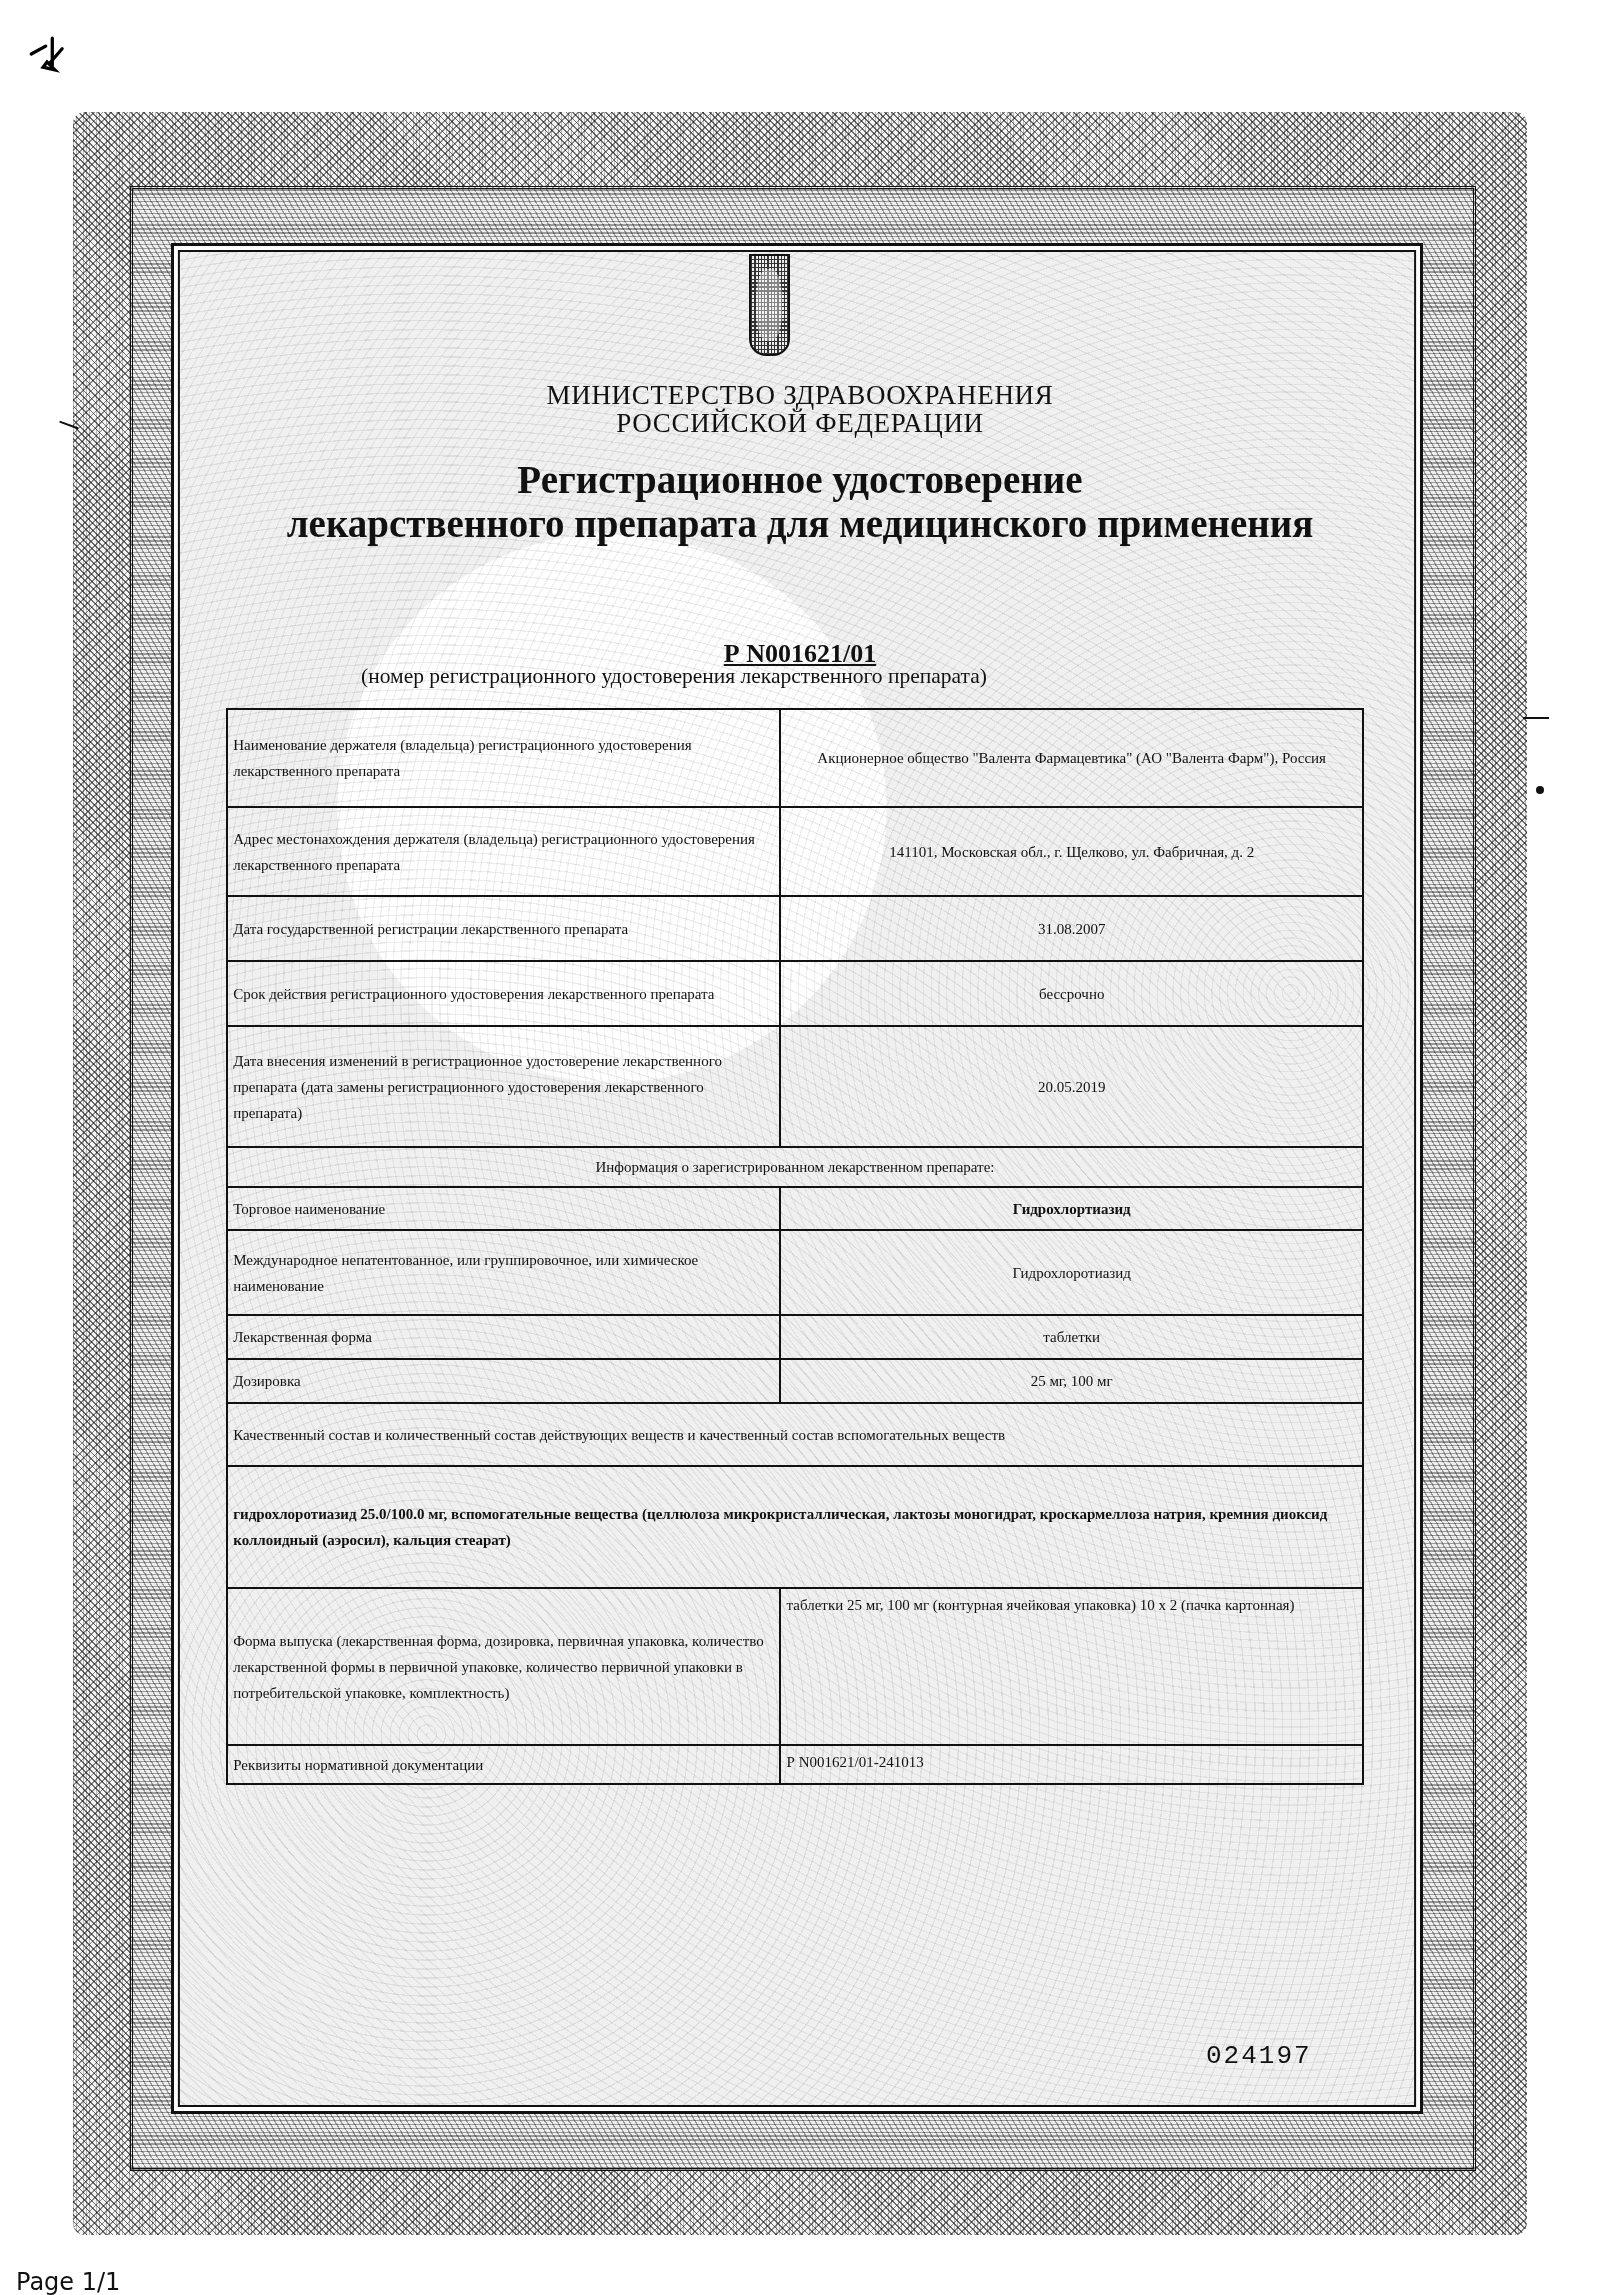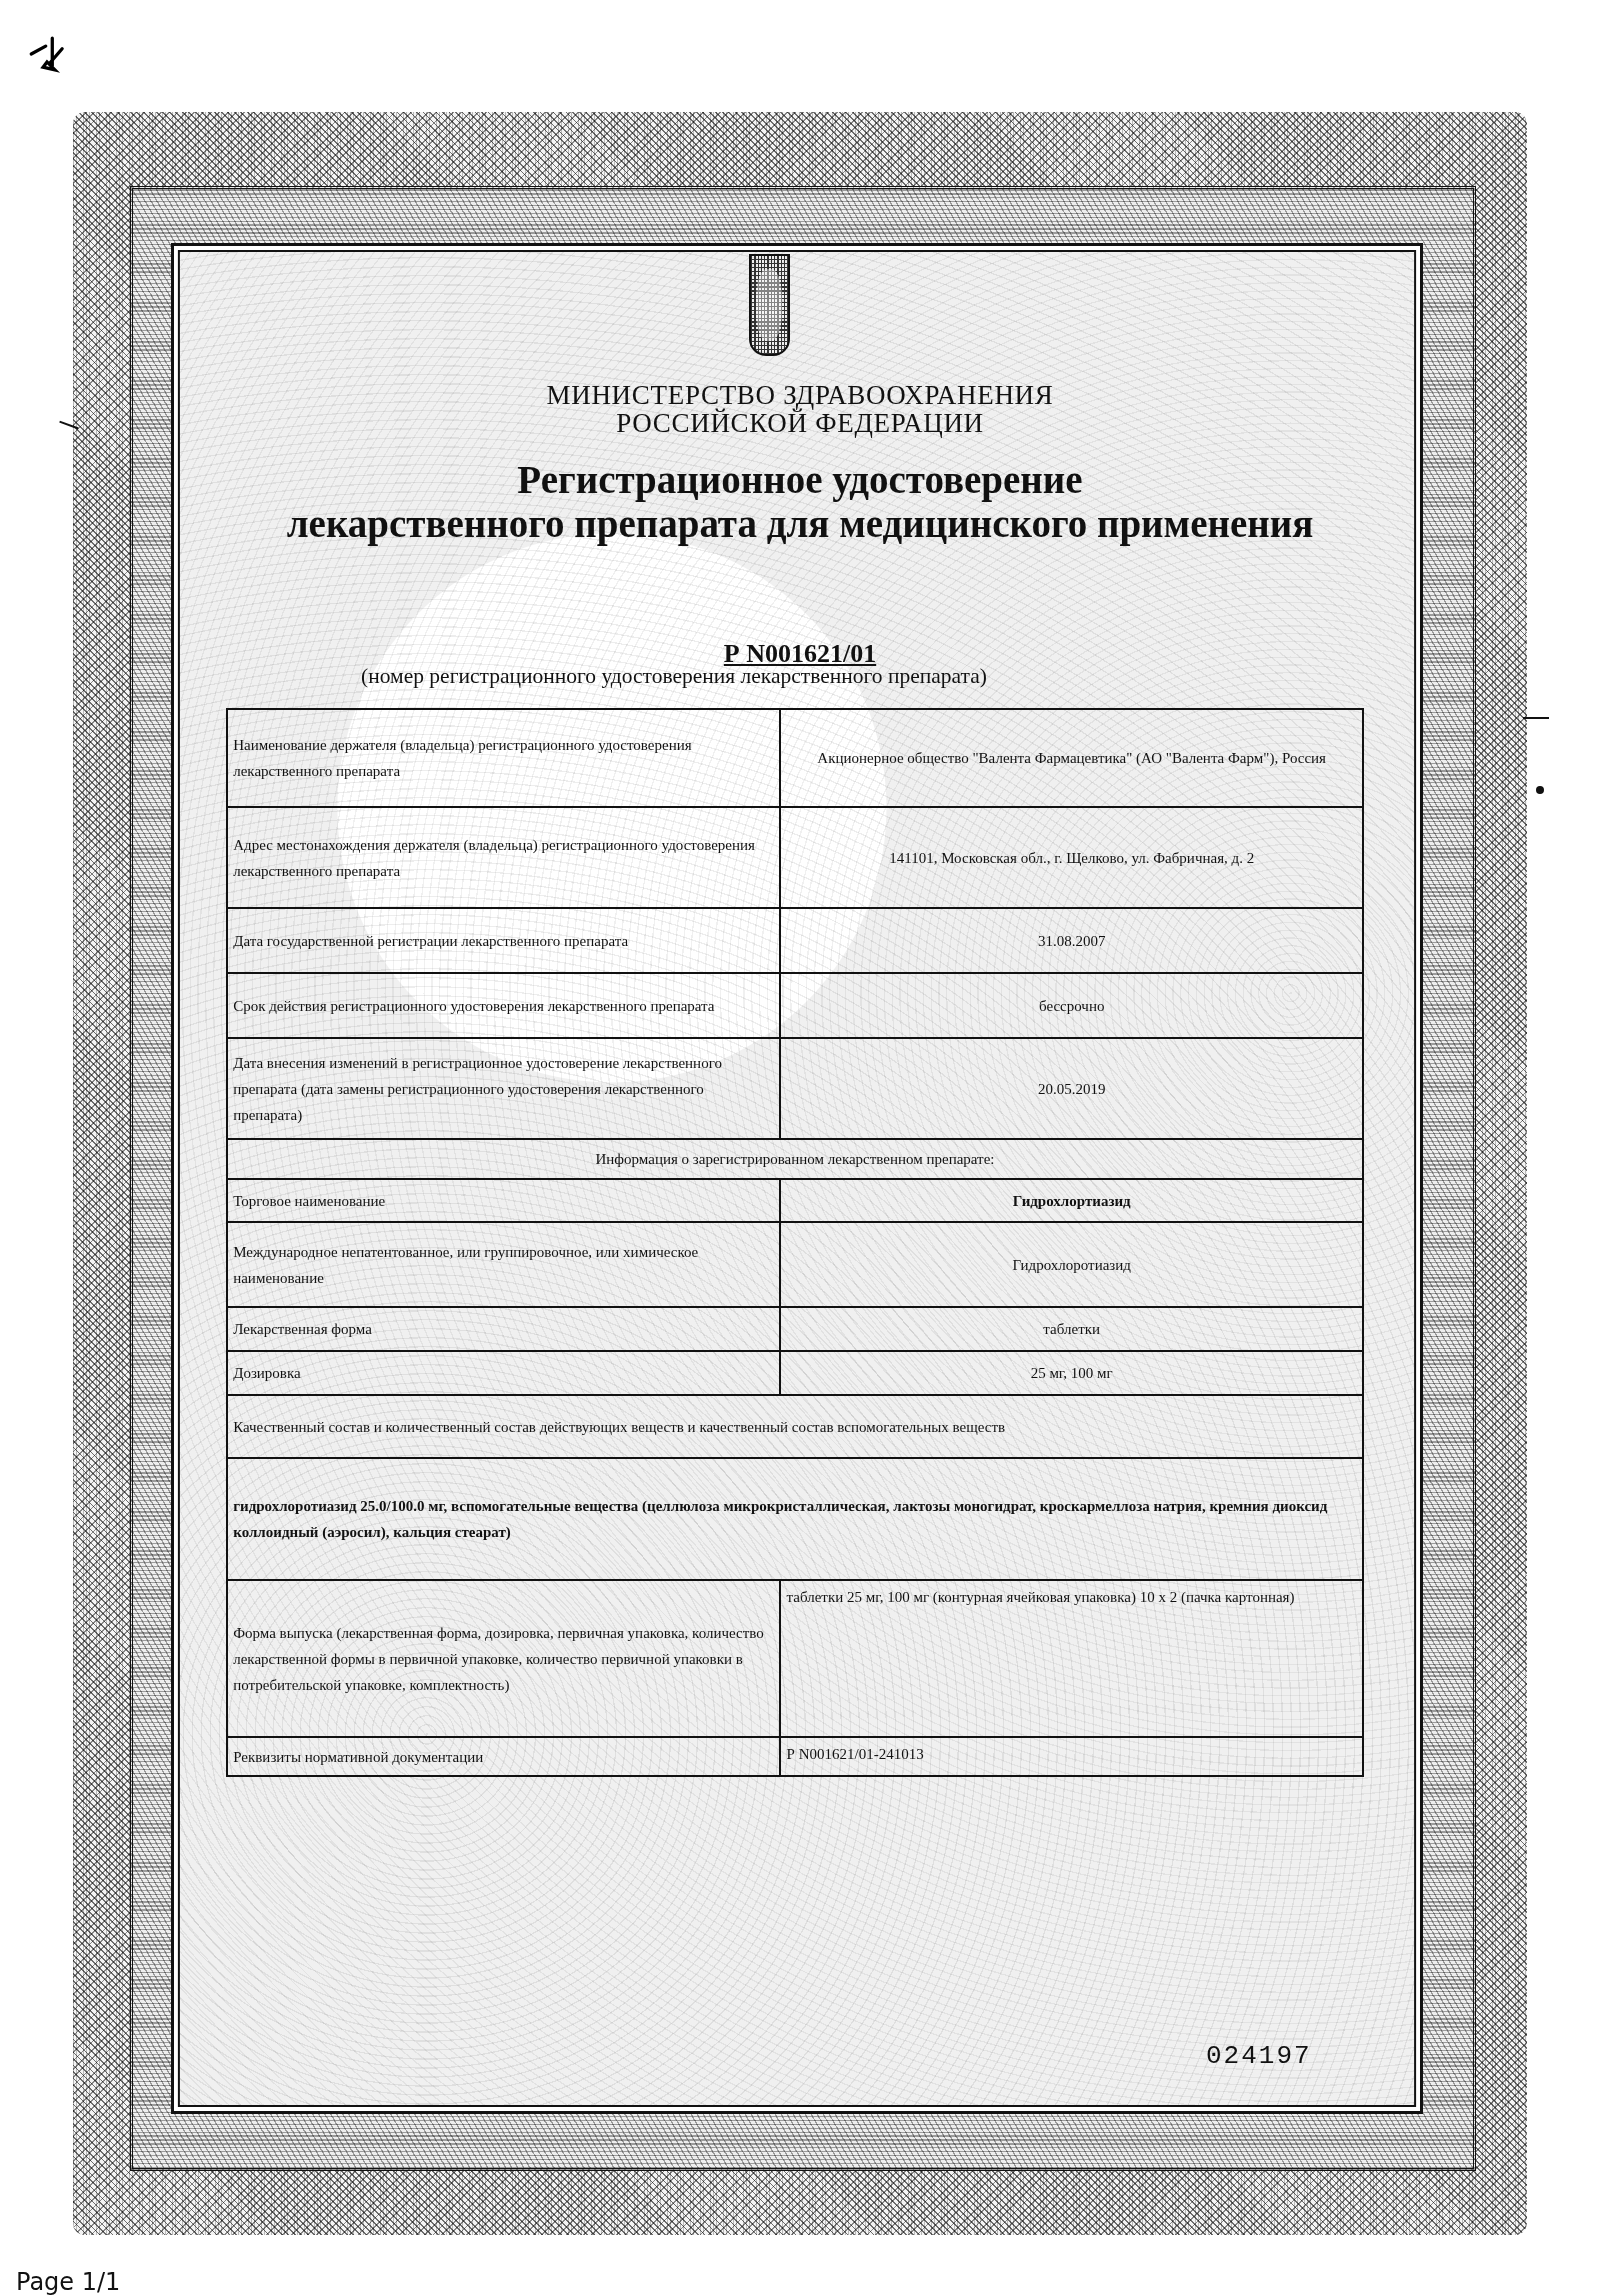--- a/index.html
+++ b/index.html
@@ -96,33 +96,33 @@
 
 <div class="reg-number">Р N001621/01</div>
 <div class="reg-caption">(номер регистрационного удостоверения лекарственного препарата)</div>
 
 <table class="reg">
   <tbody>
     <tr style="height:98px;">
       <td class="lbl">Наименование держателя (владельца) регистрационного удостоверения лекарственного препарата</td>
       <td class="val">Акционерное общество "Валента Фармацевтика" (АО "Валента Фарм"), Россия</td>
     </tr>
-    <tr style="height:101px;">
+    <tr style="height:89px;">
       <td class="lbl">Адрес местонахождения держателя (владельца) регистрационного удостоверения лекарственного препарата</td>
       <td class="val">141101, Московская обл., г. Щелково, ул. Фабричная, д. 2</td>
     </tr>
     <tr style="height:65px;">
       <td class="lbl">Дата государственной регистрации лекарственного препарата</td>
       <td class="val">31.08.2007</td>
     </tr>
     <tr style="height:65px;margin-left:28px;">
       <td class="lbl">Срок действия регистрационного удостоверения лекарственного препарата</td>
       <td class="val">бессрочно</td>
     </tr>
-    <tr style="height:101px;padding-left:21px;">
+    <tr style="height:121px;padding-left:21px;">
       <td class="lbl">Дата внесения изменений в регистрационное удостоверение лекарственного препарата (дата замены регистрационного удостоверения лекарственного препарата)</td>
       <td class="val">20.05.2019</td>
     </tr>
     <tr style="height:40px;">
       <td colspan="2" class="full-center">Информация о зарегистрированном лекарственном препарате:</td>
     </tr>
     <tr style="height:43px;">
       <td class="lbl">Торговое наименование</td>
       <td class="val bold">Гидрохлортиазид</td>
     </tr>

